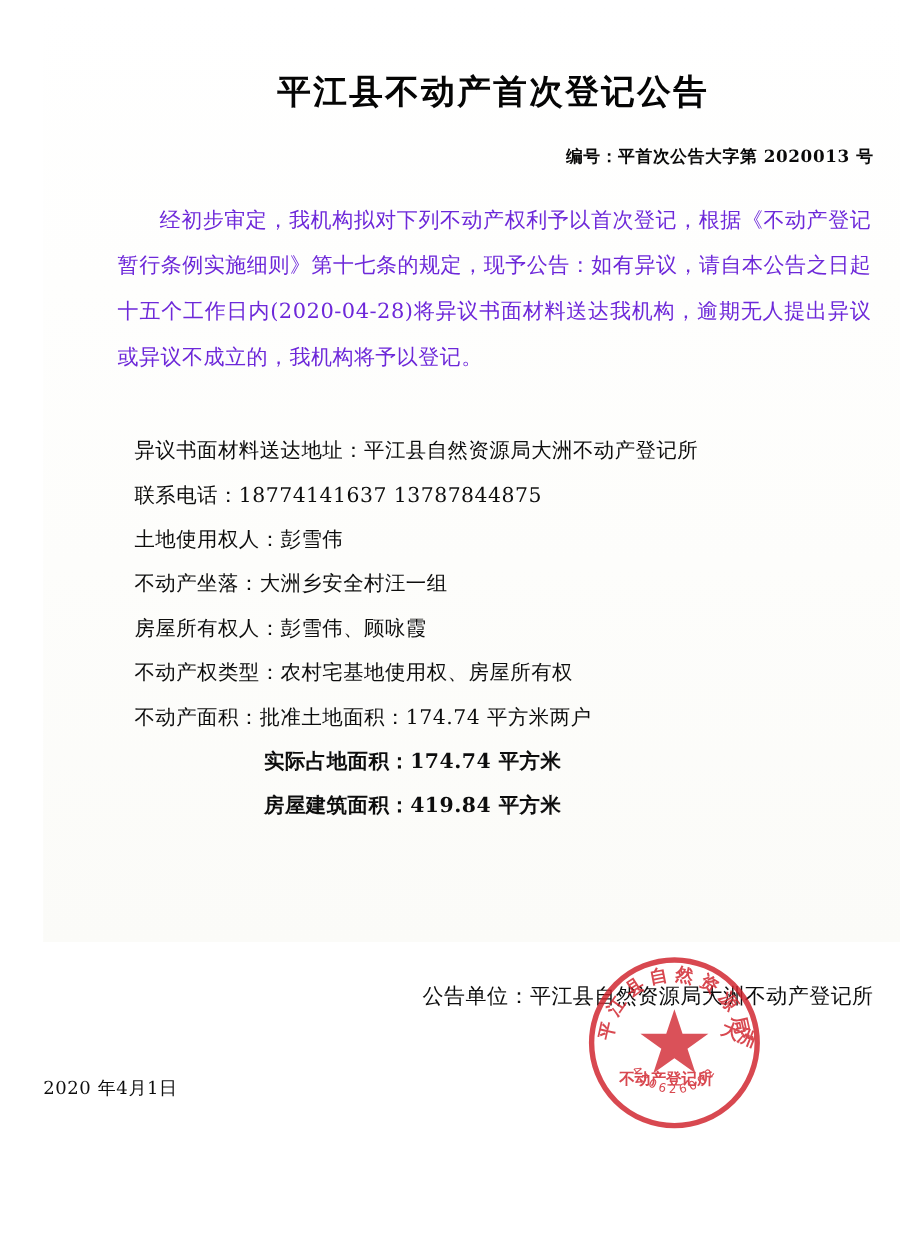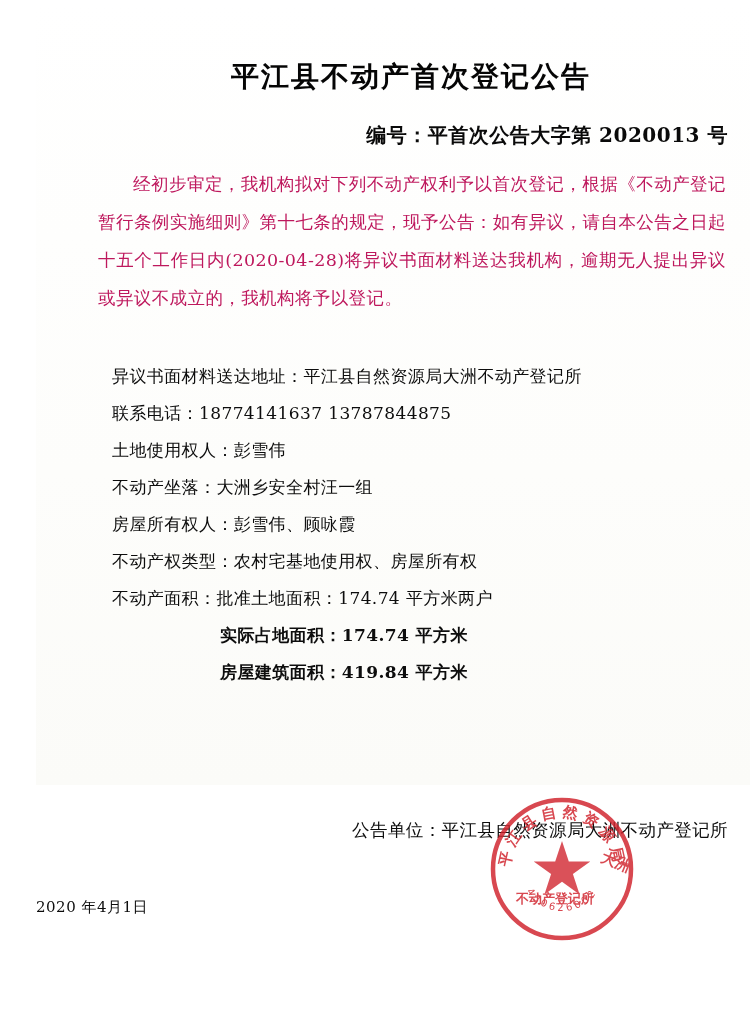--- a/index.html
+++ b/index.html
@@ -41,36 +41,36 @@
     font-size: 28px;
     font-weight: bold;
     letter-spacing: 2px;
     font-family: "DejaVu Serif", "Liberation Serif", serif;
     color: #050505;
   }
   .doc-number {
     position: absolute;
     top: 122px;
     right: 58px;
-    font-size: 20px;
+    font-size: 14px;
     font-weight: bold;
     letter-spacing: 0.5px;
     color: #0a0a0a;
   }
   .body-text {
     position: absolute;
     top: 165px;
     left: 62px;
     width: 628px;
     font-size: 17.5px;
     line-height: 38px;
     text-align: justify;
     text-indent: 2em;
     letter-spacing: 0.4px;
-    color: #be185d;
+    color: #6d28d9;
   }
   .fields {
     position: absolute;
     top: 358px;
     left: 76px;
     width: 640px;
     font-size: 17px;
     line-height: 37px;
     color: #0d0d0d;
   }

